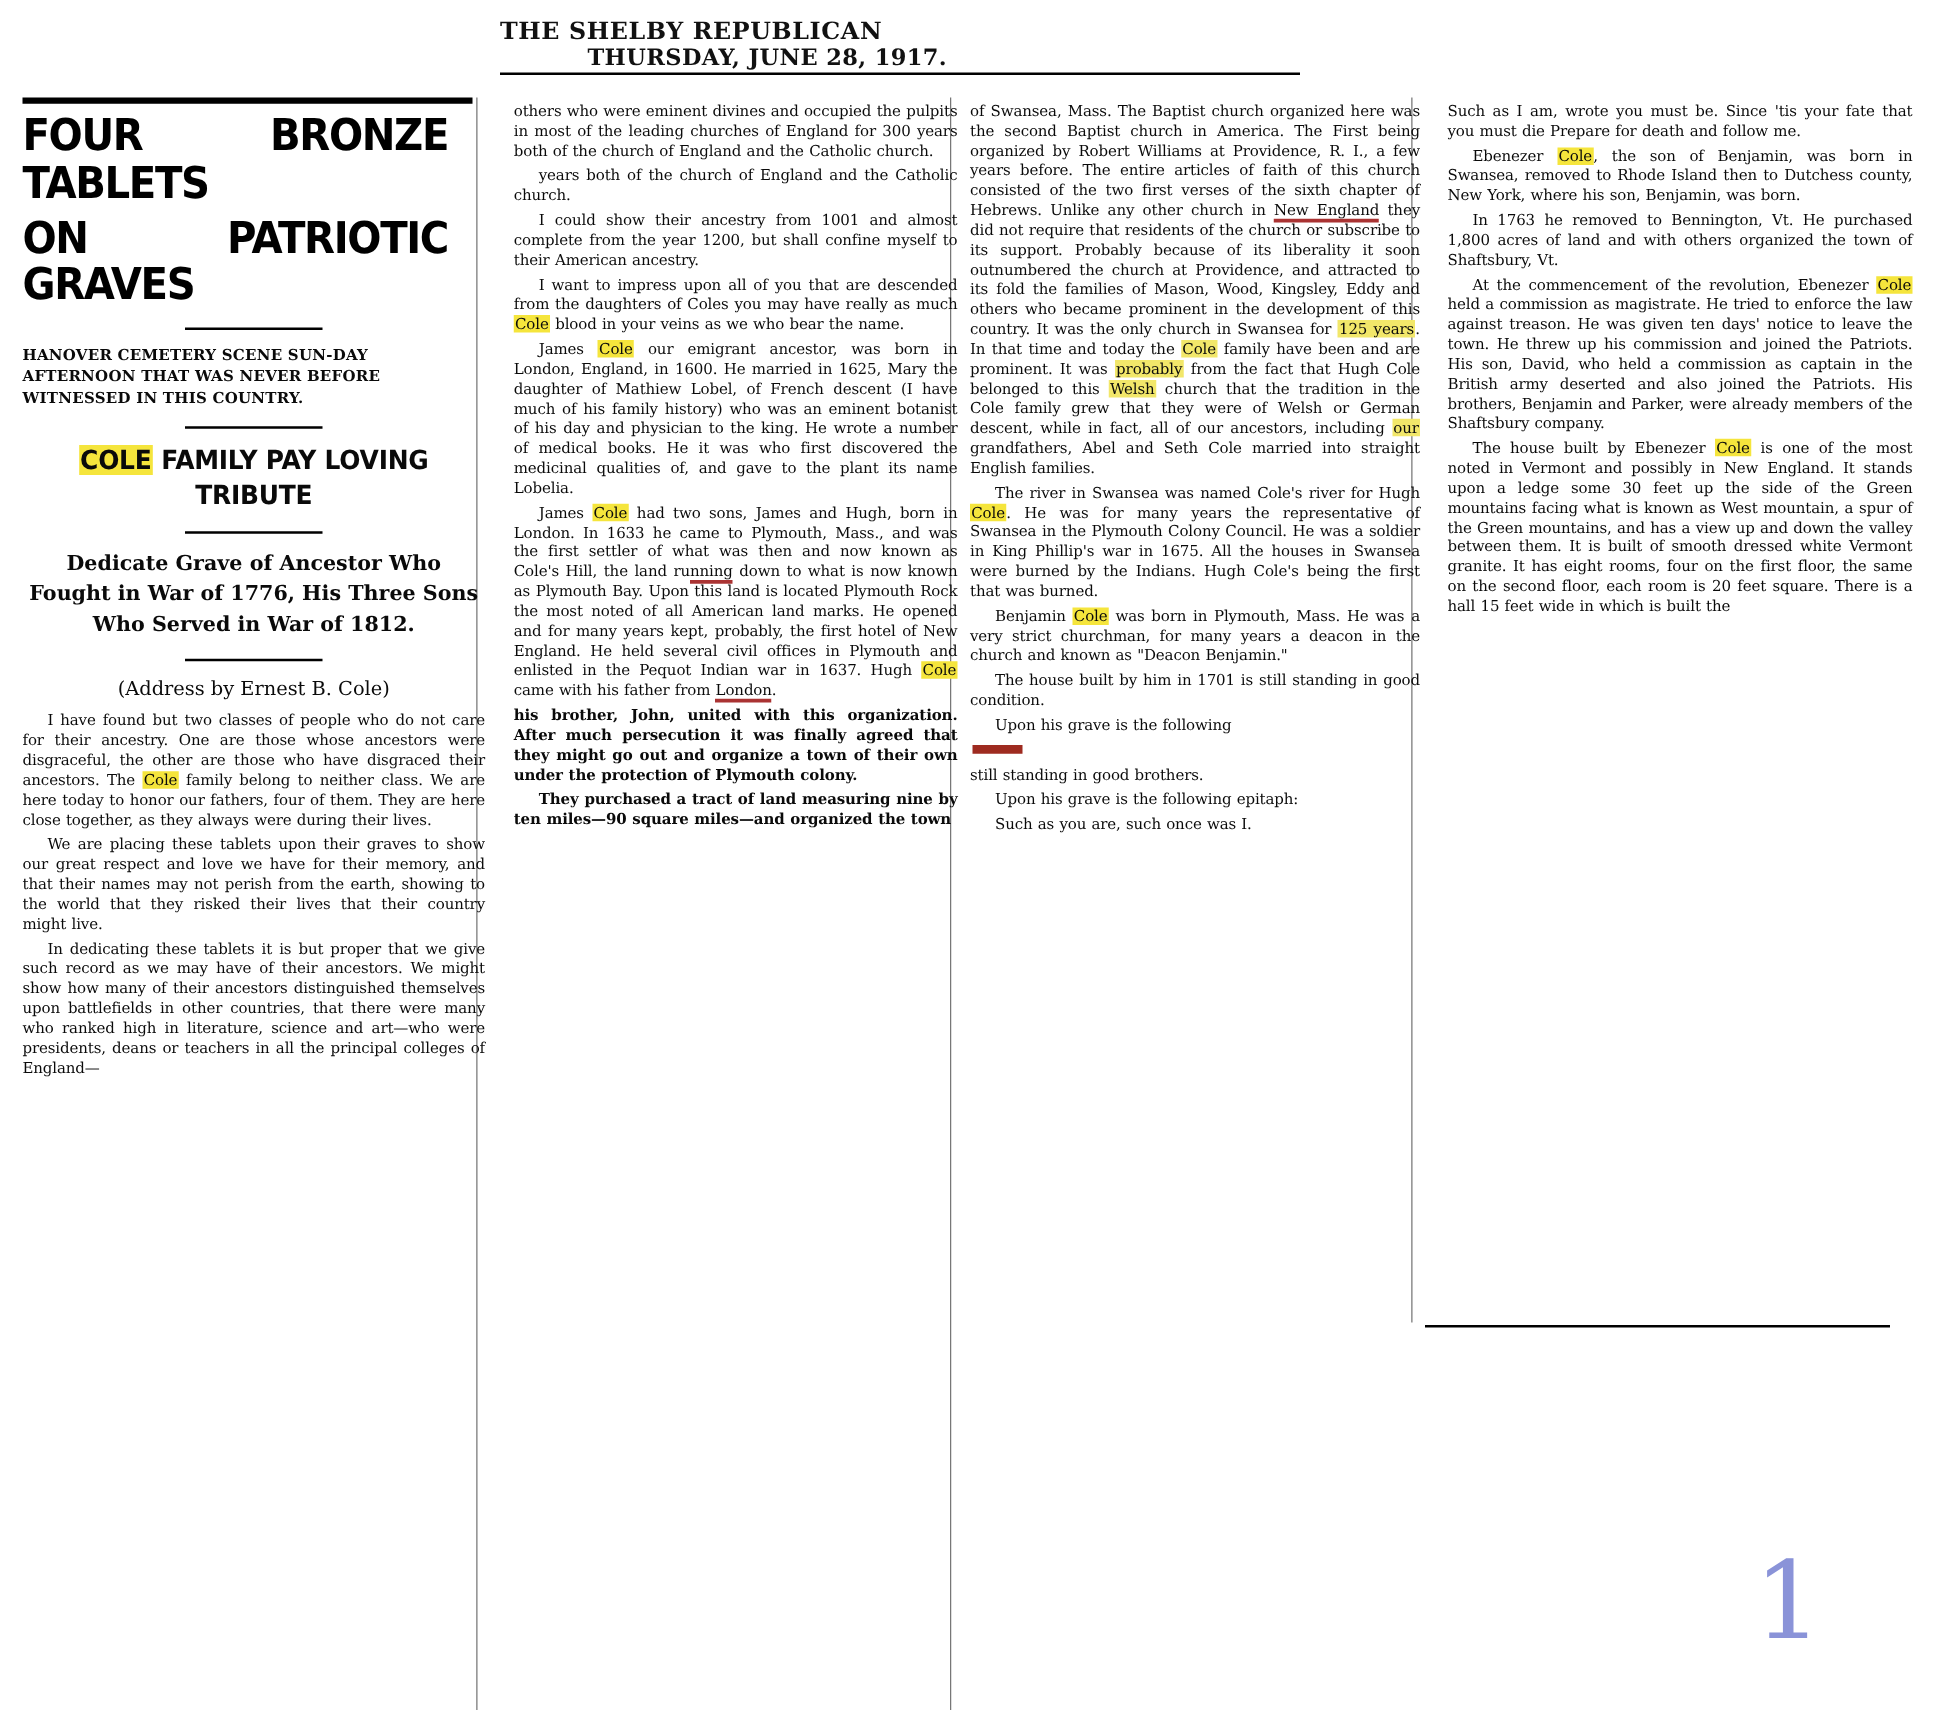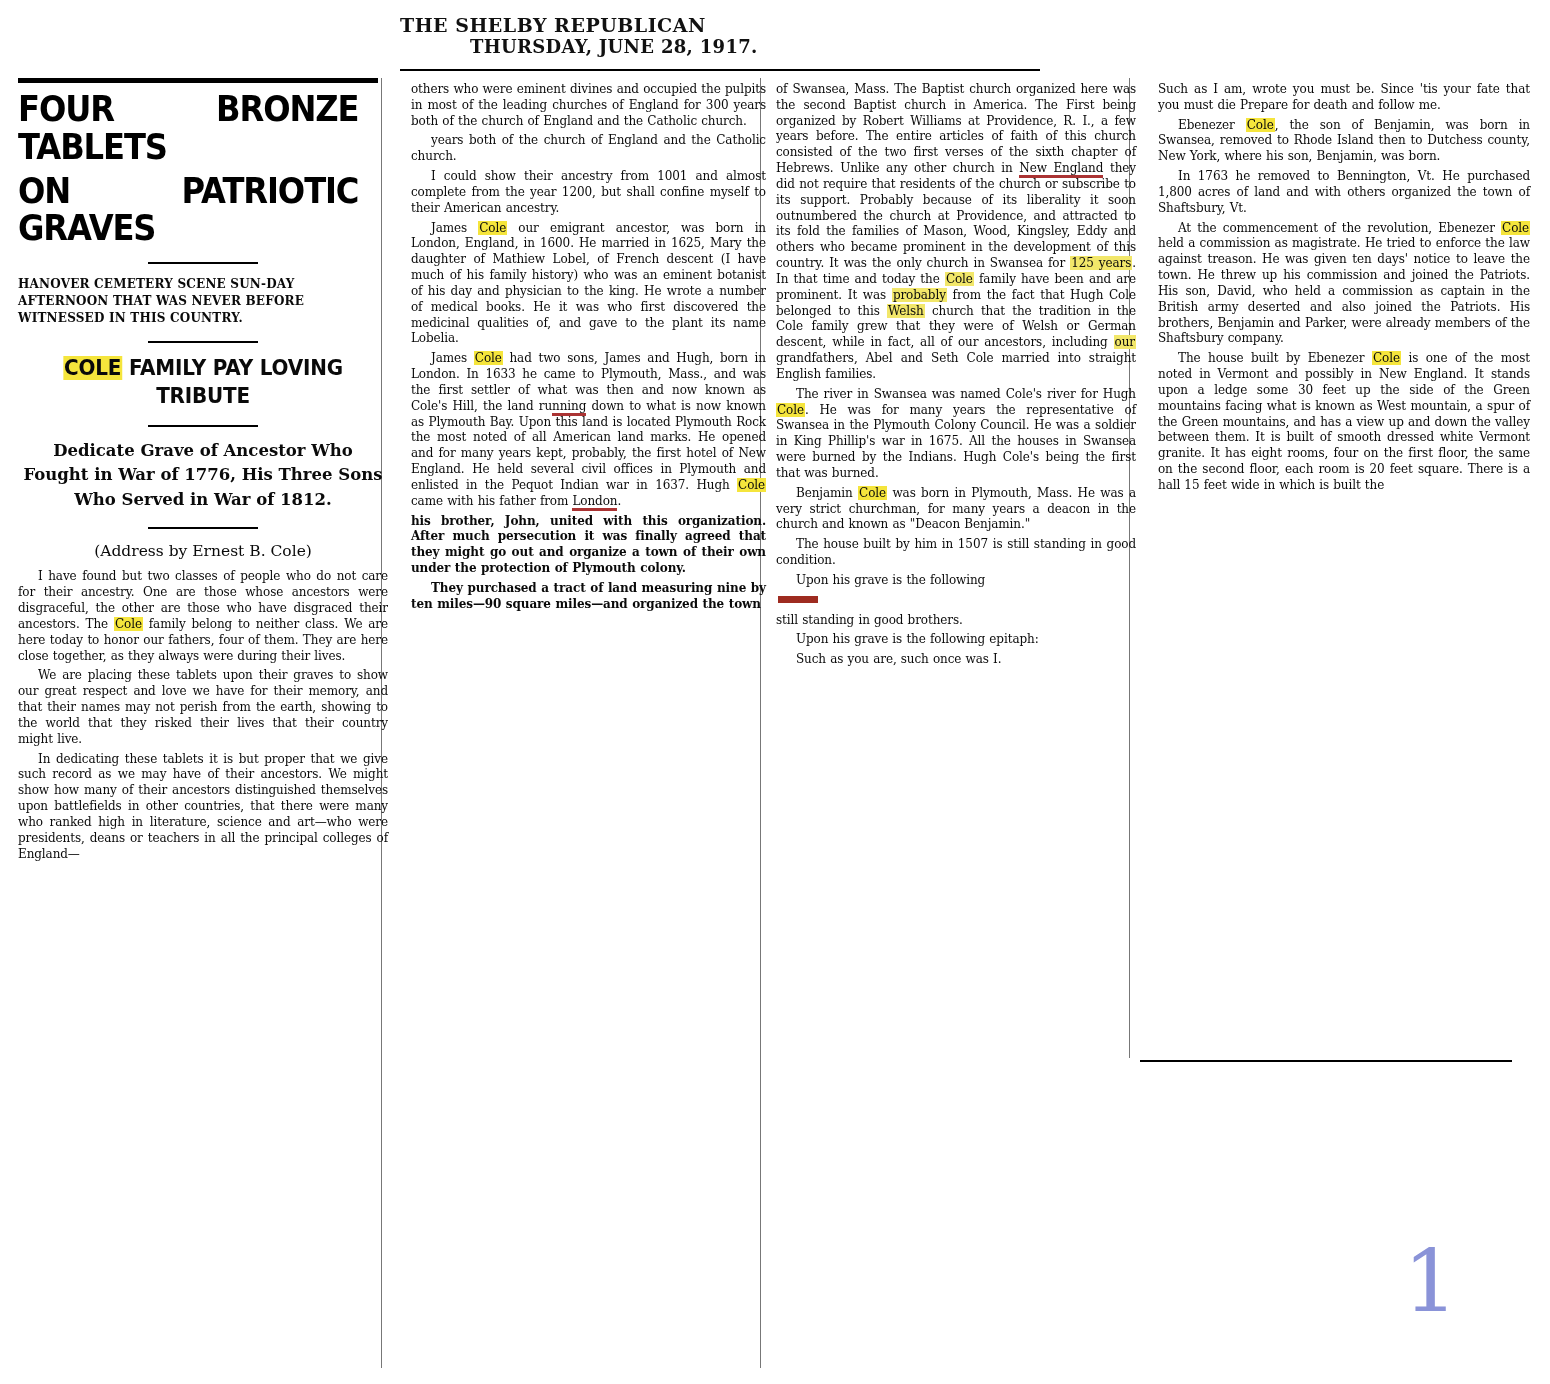--- a/index.html
+++ b/index.html
@@ -24,21 +24,21 @@
   }
 
   
   .masthead {
     position: absolute;
     left: 400px;
     top: 14px;
     width: 640px;
     text-align: left;
     border-bottom: 2px solid #000;
-    padding-bottom: 12px;
+    padding-bottom: 1px;
   }
   .masthead .mh-title {
     display: inline-block;
     font-family: "DejaVu Serif", serif;
     font-weight: bold;
     font-size: 19px;
     letter-spacing: 0.5px;
     font-variant: small-caps;
     text-transform: uppercase;
     color: #111;
@@ -235,33 +235,34 @@
 
       <p>I have found but two classes of people who do not care for their ancestry. One are those whose ancestors were disgraceful, the other are those who have disgraced their ancestors. The <span class="hl-mark">Cole</span> family belong to neither class. We are here today to honor our fathers, four of them. They are here close together, as they always were during their lives.</p>
       <p>We are placing these tablets upon their graves to show our great respect and love we have for their memory, and that their names may not perish from the earth, showing to the world that they risked their lives that their country might live.</p>
       <p>In dedicating these tablets it is but proper that we give such record as we may have of their ancestors. We might show how many of their ancestors distinguished themselves upon battlefields in other countries, that there were many who ranked high in literature, science and art—who were presidents, deans or teachers in all the principal colleges of England—</p>
     </div>
 
     <div class="col" id="col2">
       <p class="noindent">others who were eminent divines and occupied the pulpits in most of the leading churches of England for 300 years both of the church of England and the Catholic church.</p>
       <p>years both of the church of England and the Catholic church.</p>
       <p>I could show their ancestry from 1001 and almost complete from the year 1200, but shall confine myself to their American ancestry.</p>
+      <p>I want to impress upon all of you that are descended from the daughters of Coles you may have really as much <span class="hl-mark">Cole</span> blood in your veins as we who bear the name.</p>
       <p>James <span class="hl-mark">Cole</span> our emigrant ancestor, was born in London, England, in 1600. He married in 1625, Mary the daughter of Mathiew Lobel, of French descent (I have much of his family history) who was an eminent botanist of his day and physician to the king. He wrote a number of medical books. He it was who first discovered the medicinal qualities of, and gave to the plant its name Lobelia.</p>
       <p>James <span class="hl-mark">Cole</span> had two sons, James and Hugh, born in London. In 1633 he came to Plymouth, Mass., and was the first settler of what was then and now known as Cole's Hill, the land ru<span class="ul-red">nning</span> down to what is now known as Plymouth Bay. Upon this land is located Plymouth Rock the most noted of all American land marks. He opened and for many years kept, probably, the first hotel of New England. He held several civil offices in Plymouth and enlisted in the Pequot Indian war in 1637. Hugh <span class="hl-mark">Cole</span> came with his father from <span class="ul-red">London</span>.</p>
       <div class="bold-p">
         <p class="noindent">his brother, John, united with this organization. After much persecution it was finally agreed that they might go out and organize a town of their own under the protection of Plymouth colony.</p>
         <p>They purchased a tract of land measuring nine by ten miles—90 square miles—and organized the town</p>
       </div>
     </div>
 
     <div class="col" id="col3">
       <p class="noindent">of Swansea, Mass. The Baptist church organized here was the second Baptist church in America. The First being organized by Robert Williams at Providence, R. I., a few years before. The entire articles of faith of this church consisted of the two first verses of the sixth chapter of Hebrews. Unlike any other church in <span class="ul-red">New England</span> they did not require that residents of the church or subscribe to its support. Probably because of its liberality it soon outnumbered the church at Providence, and attracted to its fold the families of Mason, Wood, Kingsley, Eddy and others who became prominent in the development of this country. It was the only church in Swansea for <span class="hl-mark-soft">125 years</span>. In that time and today the <span class="hl-mark-soft">Cole</span> family have been and are prominent. It was <span class="hl-mark-soft">probably</span> from the fact that Hugh Cole belonged to this <span class="hl-mark-soft">Welsh</span> church that the tradition in the Cole family grew that they were of Welsh or German descent, while in fact, all of our ancestors, including <span class="hl-mark-soft">our</span> grandfathers, Abel and Seth Cole married into straight English families.</p>
       <p>The river in Swansea was named Cole's river for Hugh <span class="hl-mark">Cole</span>. He was for many years the representative of Swansea in the Plymouth Colony Council. He was a soldier in King Phillip's war in 1675. All the houses in Swansea were burned by the Indians. Hugh Cole's being the first that was burned.</p>
       <p>Benjamin <span class="hl-mark">Cole</span> was born in Plymouth, Mass. He was a very strict churchman, for many years a deacon in the church and known as "Deacon Benjamin."</p>
-      <p>The house built by him in 1507 is still standing in good condition.</p>
+      <p>The house built by him in 1701 is still standing in good condition.</p>
       <p>Upon his grave is the following</p>
       <p class="noindent"><span class="redbar"></span></p>
       <p class="noindent">still standing in good brothers.</p>
       <p>Upon his grave is the following epitaph:</p>
       <p>Such as you are, such once was I.</p>
     </div>
 
     <div class="col" id="col4">
       <p class="noindent">Such as I am, wrote you must be. Since 'tis your fate that you must die Prepare for death and follow me.</p>
       <p>Ebenezer <span class="hl-mark">Cole</span>, the son of Benjamin, was born in Swansea, removed to Rhode Island then to Dutchess county, New York, where his son, Benjamin, was born.</p>

